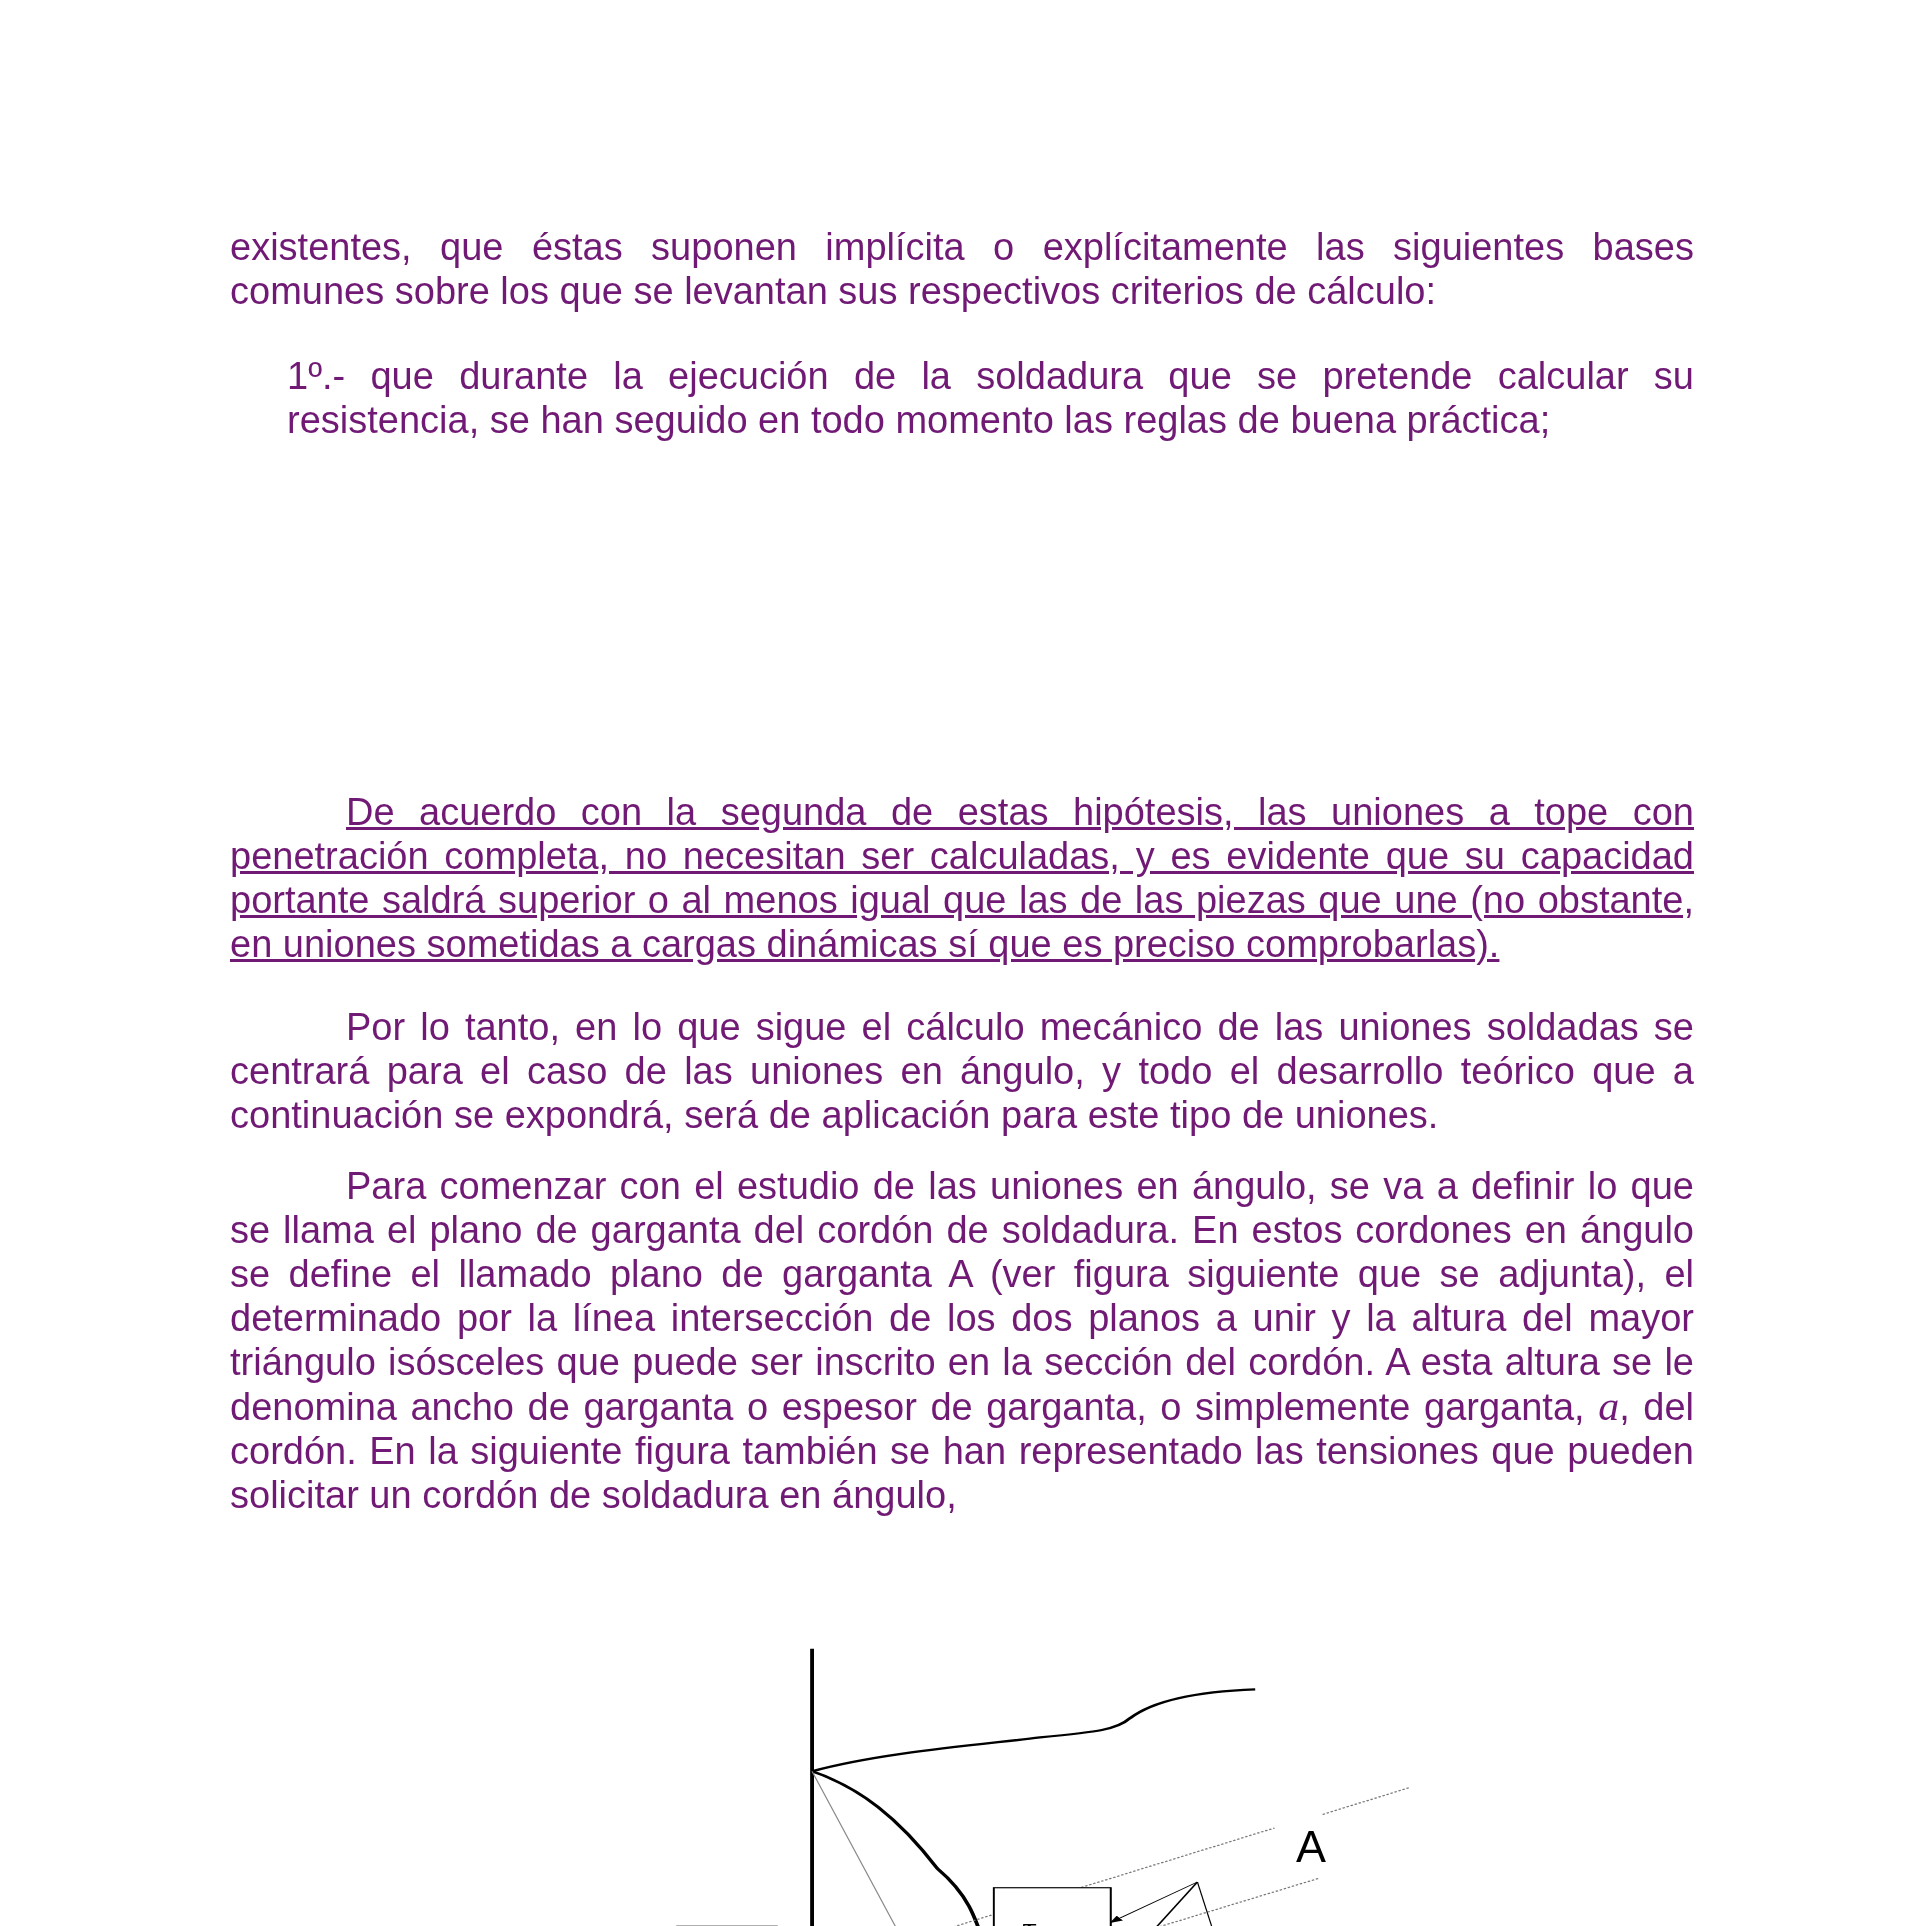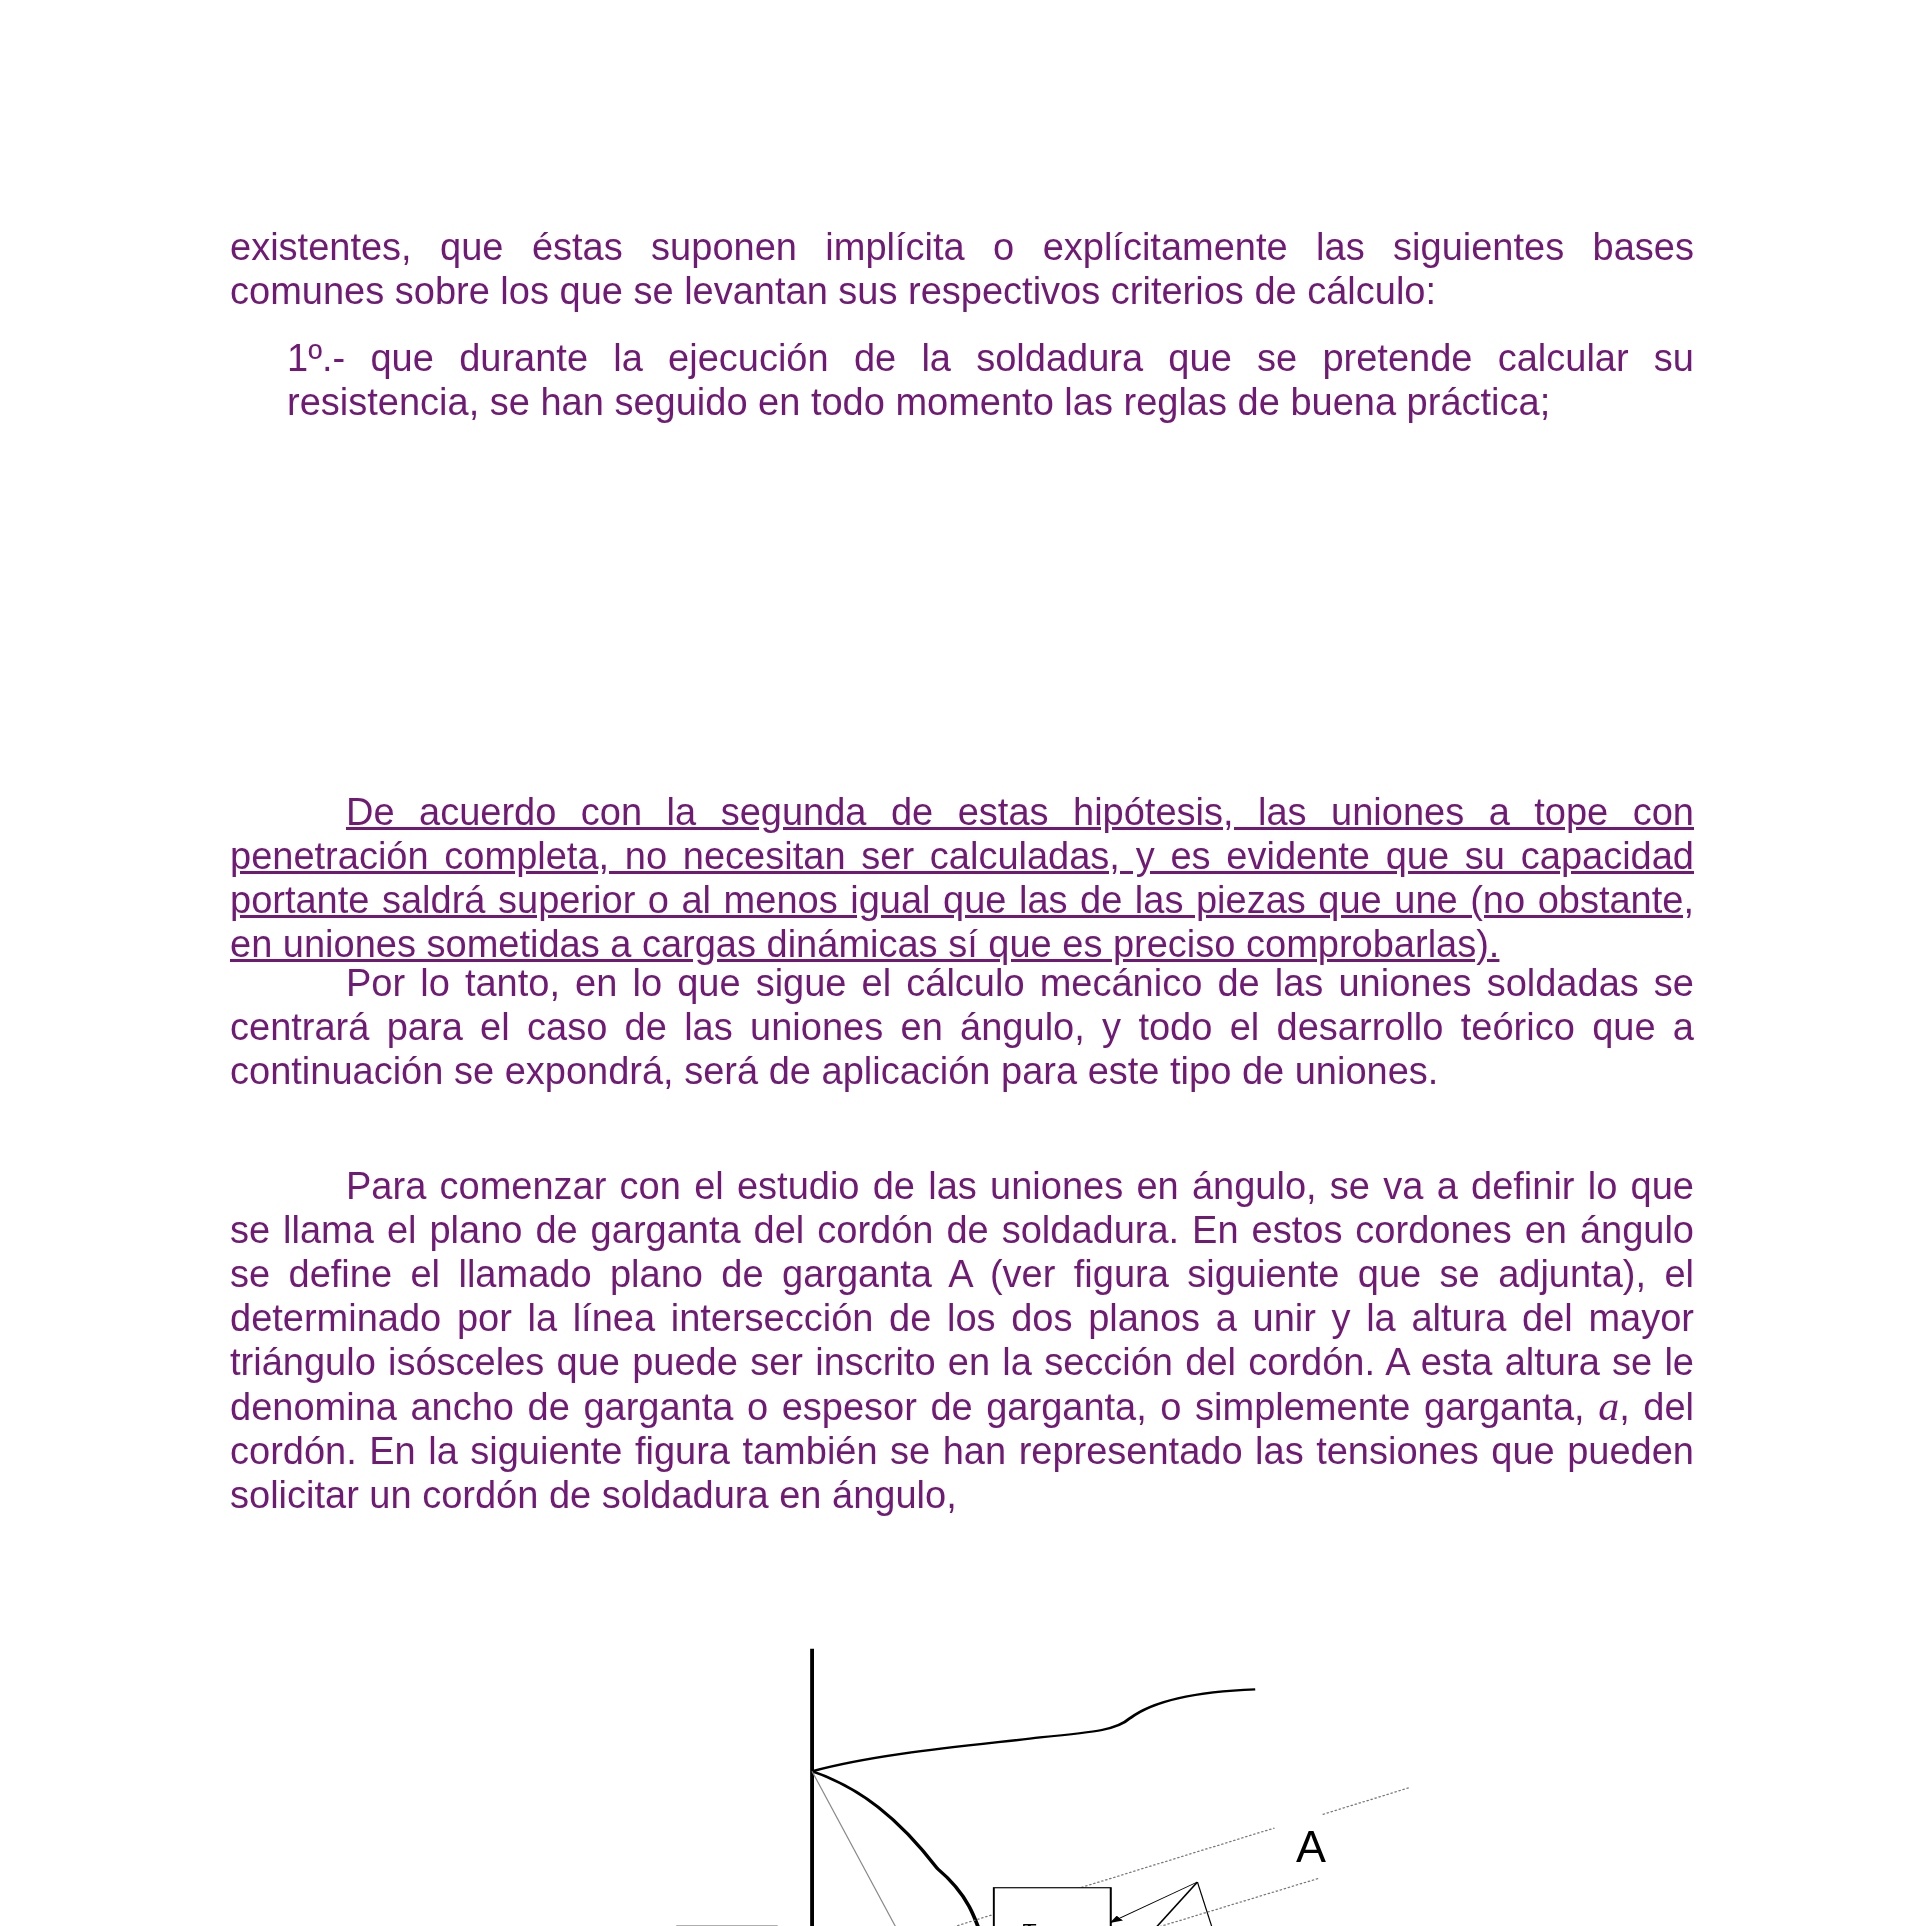--- a/index.html
+++ b/index.html
@@ -20,28 +20,28 @@
 </style>
 </head>
 <body>
 
 <div class="page">
 
   <div class="text" style="top:225px;">
     <p>existentes, que éstas suponen implícita o explícitamente las siguientes bases comunes sobre los que se levantan sus respectivos criterios de cálculo:</p>
   </div>
 
-  <div class="text indent-block" style="top:336px; width:1407px;">
+  <div class="text indent-block" style="top:354px; width:1407px;">
     <p><span>1º.-</span> <span>que durante la ejecución de la soldadura que se pretende calcular su resistencia, se han seguido en todo momento las reglas de buena práctica;</span></p>
   </div>
 
   <div class="text first-indent" style="top:790px;text-decoration:underline;">
     <p>De acuerdo con la segunda de estas hipótesis, las uniones a tope con penetración completa, no necesitan ser calculadas, y es evidente que su capacidad portante saldrá superior o al menos igual que las de las piezas que une (no obstante, en uniones sometidas a cargas dinámicas sí que es preciso comprobarlas).</p>
   </div>
-  <div class="text first-indent" style="top:961px;">
+  <div class="text first-indent" style="top:1005px;">
     <p>Por lo tanto, en lo que sigue el cálculo mecánico de las uniones soldadas se centrará para el caso de las uniones en ángulo, y todo el desarrollo teórico que a continuación se expondrá, será de aplicación para este tipo de uniones.</p>
   </div>
   <div class="text first-indent" style="top:1164px;">
     <p><span>Para comenzar con el estudio de las uniones en ángulo, se va a definir lo que se llama el plano de garganta del cordón de soldadura. En estos cordones en ángulo se define el llamado plano de garganta A (ver figura siguiente que se adjunta), el determinado por la línea intersección de los dos planos a unir y la altura del mayor triángulo isósceles que puede ser inscrito en la sección del cordón. A esta altura se le denomina ancho de garganta o espesor de garganta, o simplemente garganta, </span><span class="math-a">a</span><span>, del cordón. En la siguiente figura también se han representado las tensiones que pueden solicitar un cordón de soldadura en ángulo,</span></p>
   </div>
 
   <svg class="figure" viewBox="0 0 1560 900" xmlns="http://www.w3.org/2000/svg">
     <defs>
       <marker id="arrowhead" markerWidth="10" markerHeight="8" refX="9" refY="4" orient="auto">
         <path d="M0,0 L10,4 L0,8 z" fill="#000"></path>

